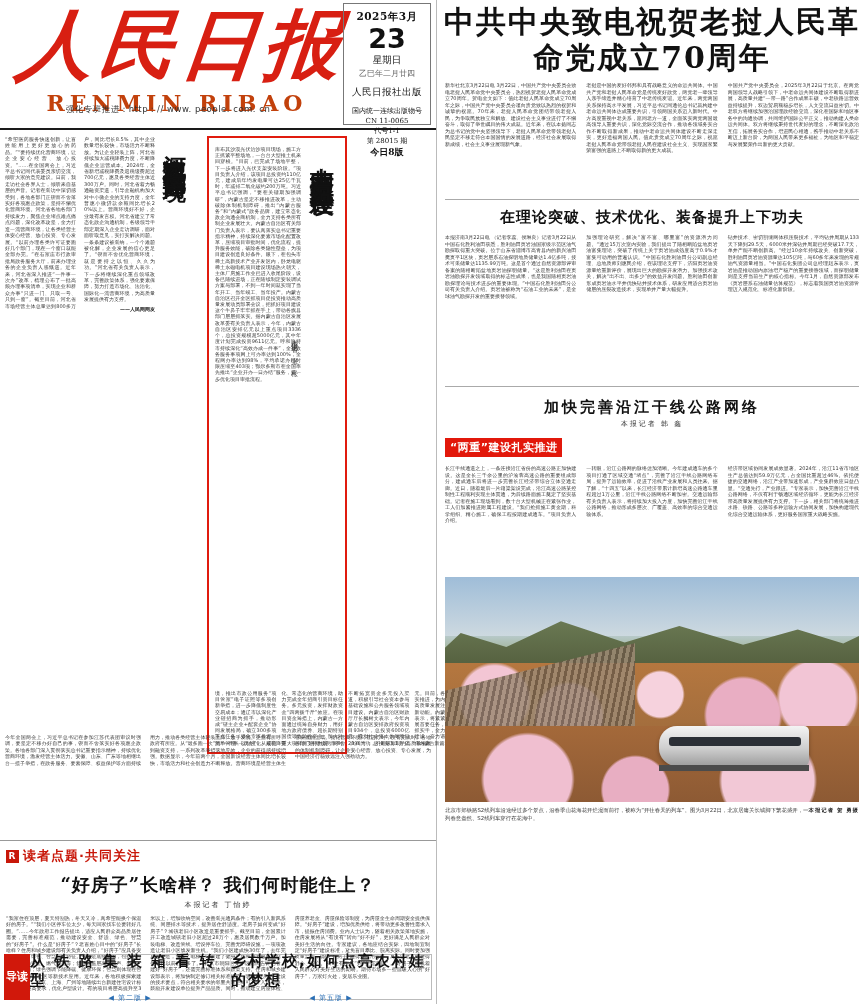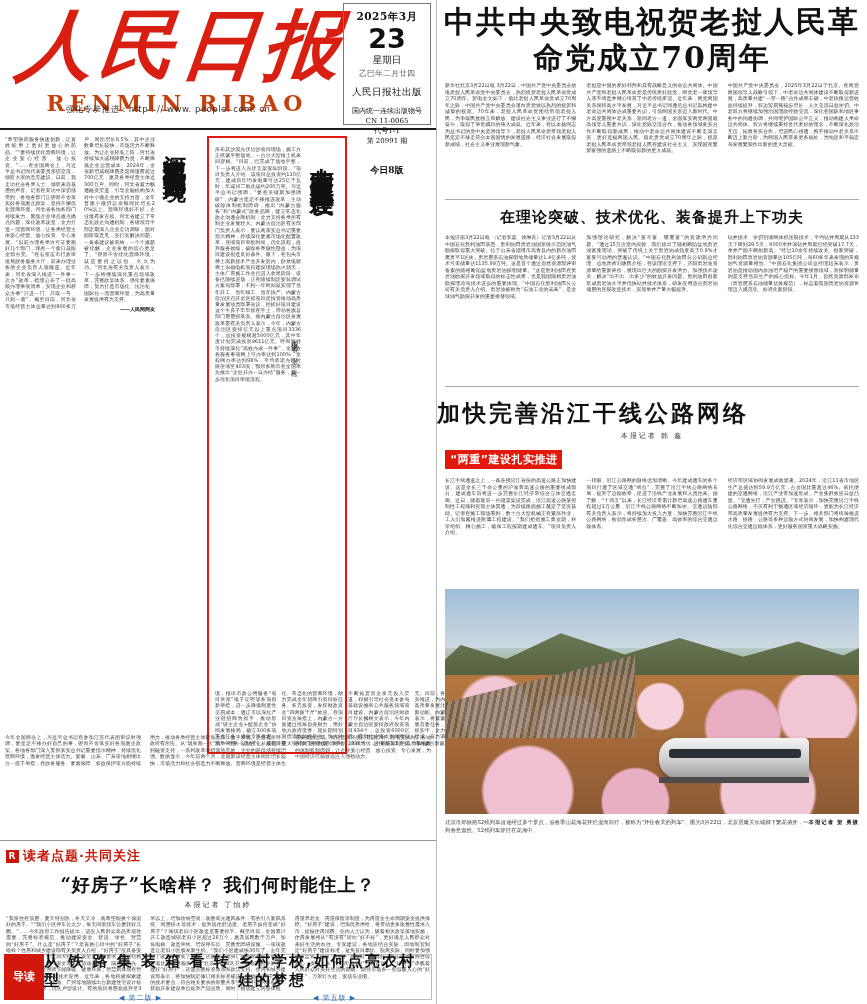--- a/index.html
+++ b/index.html
@@ -46,21 +46,21 @@
     position:absolute; left:343px; top:3px; width:88px; height:122px;
     border:1px solid #777; text-align:center; padding-top:6px;
     font-family:"DejaVu Serif","Liberation Serif",serif;
   }
   .datebox .ym { font-size:10.5px; font-weight:700; letter-spacing:.5px; }
   .datebox .dd { font-size:27px; font-weight:700; line-height:28px; margin:1px 0 1px; font-family:"DejaVu Sans","Liberation Sans",sans-serif;}
   .datebox .wk { font-size:9.5px; font-weight:400; }
   .datebox .lunar { font-size:8px; color:#666; margin-top:1px; }
   .datebox .pub { font-size:9.5px; margin-top:7px; letter-spacing:.5px;}
   .datebox .meta { font-size:7px; margin-top:7px; line-height:10px; }
-  .datebox .today { font-size:9px; font-weight:700; margin-top:18px;}
+  .datebox .today { font-size:9px; font-weight:700; margin-top:0;}
 
   .rule-thick { height:2px; background:#1a1a1a; margin:0 0 0 0; }
   .rule-thin { height:1px; background:#999; }
 
   
   .left-body { position:relative; height:600px; padding:4px 4px 0 4px; }
 
   
   .vhead {
     writing-mode: vertical-rl;
@@ -142,21 +142,21 @@
     font-size:5px; line-height:6.4px; color:#3a3a3a; text-align:justify; word-break:break-all;
     height:148px;
   }
 
   
   .daodu {
     position:absolute; left:4px; bottom:4px; width:428px; height:46px;
     display:flex; align-items:stretch;
   }
   .daodu-tag {
-    width:40px; background:#d1180b; color:#fff; font-weight:700;
+    width:26px; background:#d1180b; color:#fff; font-weight:700;
     font-size:11px; display:flex; flex-direction:column; align-items:center;
     justify-content:center; line-height:12px; letter-spacing:0;
   }
   .daodu-items { flex:1; display:flex; border:1px solid #bbb; border-left:none; }
   .daodu-item { flex:1; display:flex; flex-direction:column; align-items:center; justify-content:center; }
   .daodu-item + .daodu-item { border-left:1px solid #ddd; }
   .daodu-item .t { font-size:15px; font-weight:700; letter-spacing:2px; }
   .daodu-item .p { font-size:7px; margin-top:3px; color:#333; letter-spacing:1px;
       font-family:"DejaVu Serif","Liberation Serif",serif; }
   .daodu-item .p span { color:#2a6fb5; }
@@ -174,21 +174,21 @@
   .r-sep { height:1px; background:#aaa; margin:6px 8px; }
   .r-kicker {
     text-align:center; font-size:15px; font-weight:700; letter-spacing:1px;
     font-family:"DejaVu Serif","Liberation Serif",serif; padding:2px 0 3px;
   }
   .r-head2 {
     text-align:center; font-size:28px; font-weight:700; letter-spacing:1px;
     padding:1px 0 5px;
   }
   .r-head3 {
-    font-size:23px; font-weight:700; letter-spacing:3px;
+    text-align:center; font-size:15px; font-weight:700; letter-spacing:3px;
     padding:5px 0 2px; font-family:"DejaVu Sans","Liberation Sans",sans-serif;
   }
   .r-byline { text-align:center; font-size:7px; letter-spacing:2px; color:#333;
      font-family:"DejaVu Serif","Liberation Serif",serif; padding-bottom:3px;}
   .red-tag {
     display:inline-block; background:#e2180b; color:#fff; font-weight:700;
     font-size:11px; padding:2px 5px; letter-spacing:.5px;
   }
   .photo {
     margin:6px 8px 0; height:225px; position:relative; overflow:hidden;
@@ -243,21 +243,21 @@
       <div class="datebox">
         <div class="ym">2025年3月</div>
         <div class="dd">23</div>
         <div class="wk">星期日</div>
         <div class="lunar">乙巳年二月廿四</div>
         <div class="pub">人民日报社出版</div>
         <div class="meta">
           <div>国内统一连续出版物号</div>
           <div>CN 11-0065</div>
           <div>代号1-1</div>
-          <div>第 20991 期</div>
+          <div>第 28015 期</div>
         </div>
         <div class="today">今日8版</div>
       </div>
     </div>
 
     <div class="rule-thick"></div>
 
     <div class="left-body">
       <div class="lead-left">
         <span>“希望医药服务快速创新，让百姓能用上更好更放心的药品。”“要持续优化营商环境，让企业安心经营、放心投资。”……在全国两会上，习近平总书记同代表委员亲切交流，倾听大家的意见建议。日前，我走访社会各界人士，倾听来自基层的声音。记者在采访中深切感受到，各地各部门正锲而不舍落实好各项惠企政策，坚持不懈优化营商环境。河北省各地各部门持续发力，聚焦企业堵点难点痛点问题，深化改革攻坚，全力打造一流营商环境，让各类经营主体安心经营、放心投资、专心发展。“以前办理各类许可证要跑好几个部门，现在一个窗口就能全部办完。”在石家庄市行政审批局政务服务大厅，前来办理业务的企业负责人感慨道。近年来，河北省深入推进“一件事一次办”改革，梳理公布了一批高频办理事项清单，实现企业和群众办事“只进一门、只取一号、只到一窗”。截至目前，河北省市场经营主体总量达到800多万户，同比增长8.5%，其中企业数量增长较快，市场活力不断释放。为让企业轻装上阵，河北省持续加大减税降费力度，不断降低企业运营成本。2024年，全省新增减税降费及退税缓费超过700亿元，惠及各类经营主体近300万户。同时，河北省着力畅通融资渠道，引导金融机构加大对中小微企业的支持力度，全年普惠小微贷款余额同比增长20%以上。营商环境好不好，企业最有发言权。河北省建立了常态化政企沟通机制，各级领导干部定期深入企业走访调研，面对面听取意见，实打实解决问题。一条条建议被采纳，一个个难题被化解，企业发展的信心更足了。“锲而不舍优化营商环境，就是要持之以恒、久久为功。”河北省有关负责人表示，下一步将继续深化重点领域改革，完善政策体系，强化要素保障，努力打造市场化、法治化、国际化一流营商环境，为高质量发展提供有力支撑。</span>

